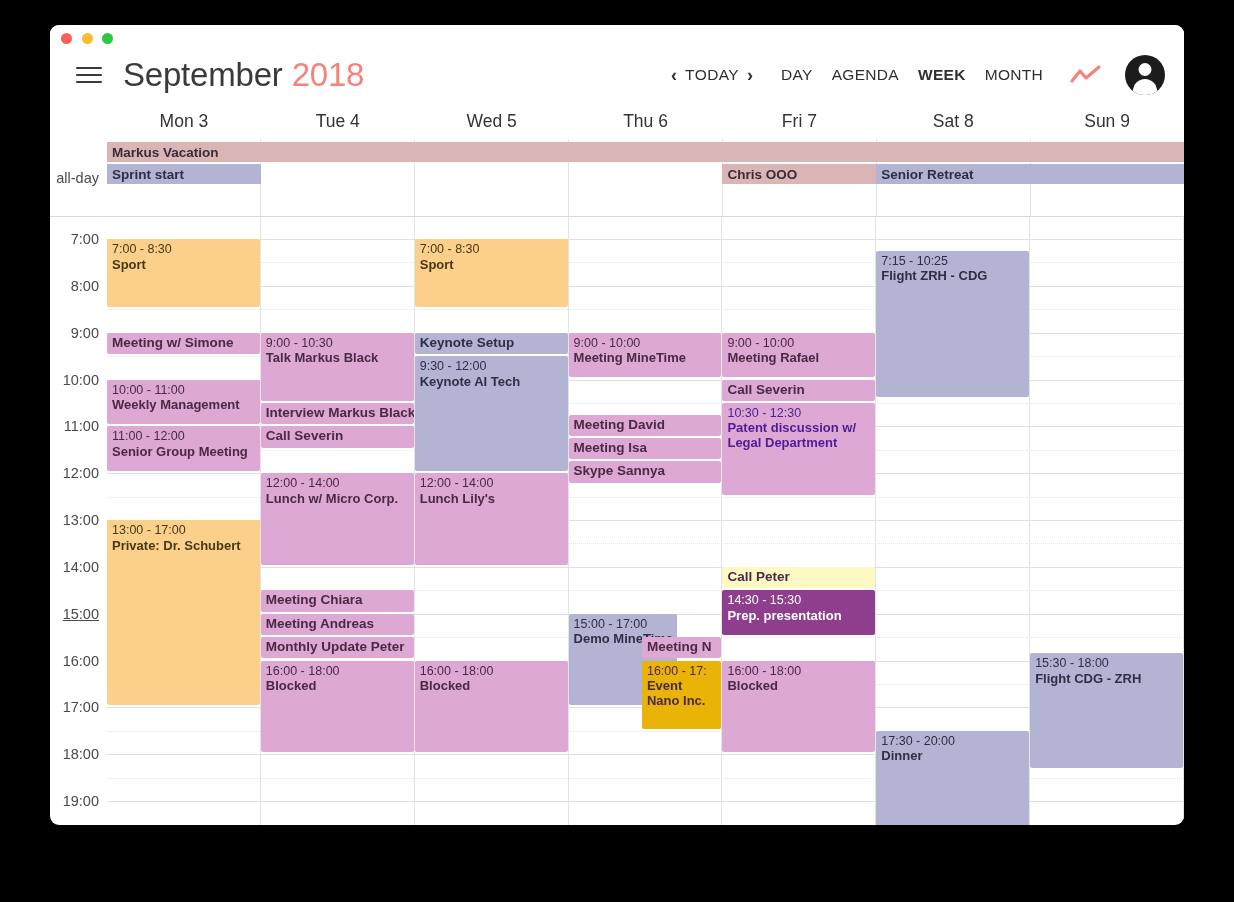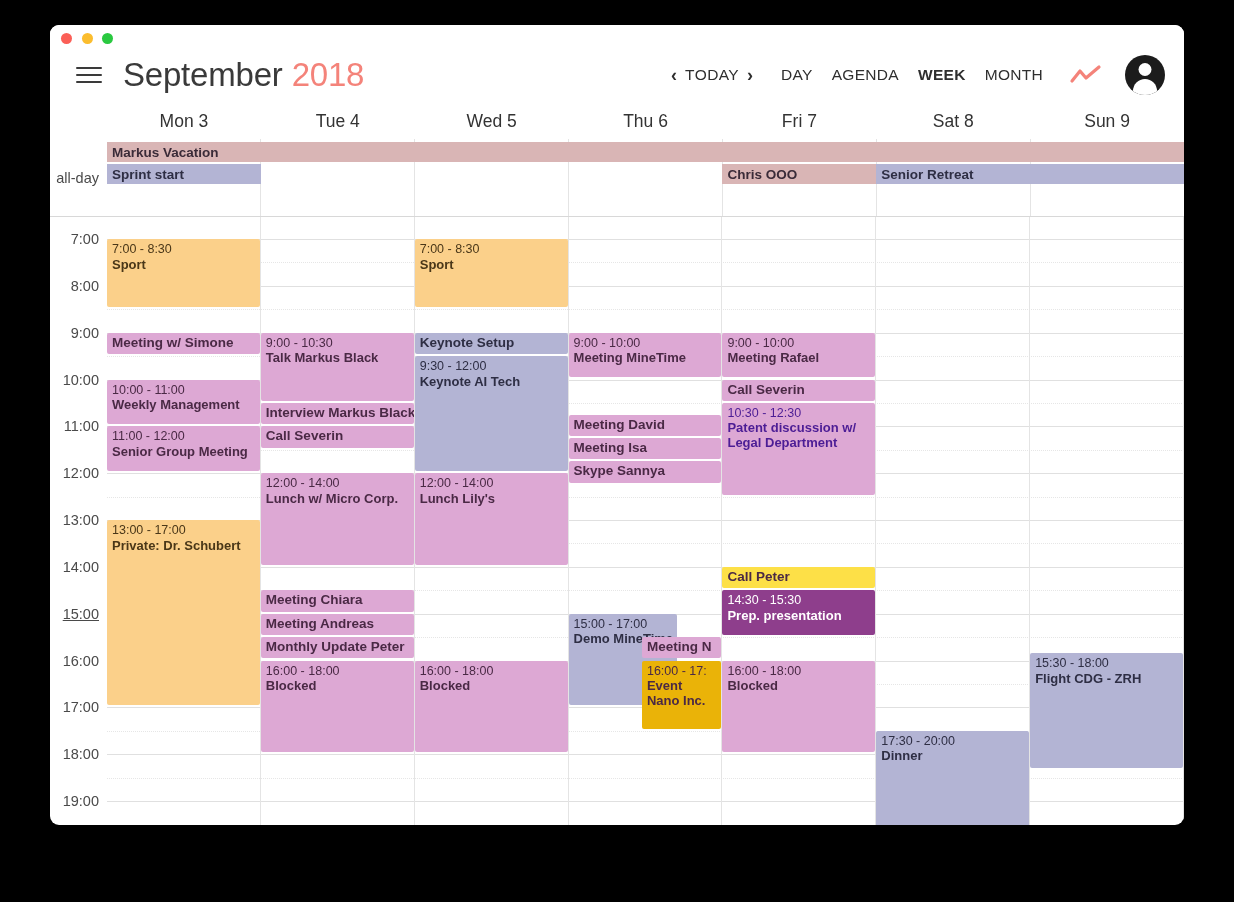--- a/index.html
+++ b/index.html
@@ -444,33 +444,37 @@
                 <span class="t">9:00 - 10:00</span>
                 <span class="n">Meeting Rafael</span>
               </div>
               <div class="ev compact" style="top: 162.5px; height: 21.4167px; left: 0%; width: 100%; background: rgb(221, 168, 212); color: rgb(74, 41, 69);">
                 <span class="n">Call Severin</span>
               </div>
               <div class="ev" style="top: 185.917px; height: 91.6667px; left: 0%; width: 100%; background: rgb(221, 168, 212); color: #4c1d95;">
                 <span class="t">10:30 - 12:30</span>
                 <span class="n">Patent discussion w/ Legal Department</span>
               </div>
-              <div class="ev compact" style="top: 349.833px; height: 21.4167px; left: 0%; width: 100%; background: #fde047; color: rgb(74, 41, 69);">
+              <div class="ev compact" style="top: 349.833px; height: 21.4167px; left: 0%; width: 100%; background: #fef9c3; color: rgb(74, 41, 69);">
                 <span class="n">Call Peter</span>
               </div>
               <div class="ev" style="top: 373.25px; height: 44.8333px; left: 0%; width: 100%; background: rgb(142, 62, 140); color: rgb(255, 255, 255);">
                 <span class="t">14:30 - 15:30</span>
                 <span class="n">Prep. presentation</span>
               </div>
               <div class="ev" style="top: 443.5px; height: 91.6667px; left: 0%; width: 100%; background: rgb(221, 168, 212); color: rgb(74, 41, 69);">
                 <span class="t">16:00 - 18:00</span>
                 <span class="n">Blocked</span>
               </div>
             </div>
             <div class="daycol">
+              <div class="ev" style="top: 33.7083px; height: 146.462px; left: 0%; width: 100%; background: rgb(179, 180, 212); color: rgb(46, 46, 68);">
+                <span class="t">7:15 - 10:25</span>
+                <span class="n">Flight ZRH - CDG</span>
+              </div>
               <div class="ev" style="top: 513.75px; height: 115.083px; left: 0%; width: 100%; background: rgb(179, 180, 212); color: rgb(46, 46, 68);">
                 <span class="t">17:30 - 20:00</span>
                 <span class="n">Dinner</span>
               </div>
             </div>
             <div class="daycol">
               <div class="ev" style="top: 436px; height: 115.083px; left: 0%; width: 100%; background: rgb(179, 180, 212); color: rgb(46, 46, 68);">
                 <span class="t">15:30 - 18:00</span>
                 <span class="n">Flight CDG - ZRH</span>
               </div>

